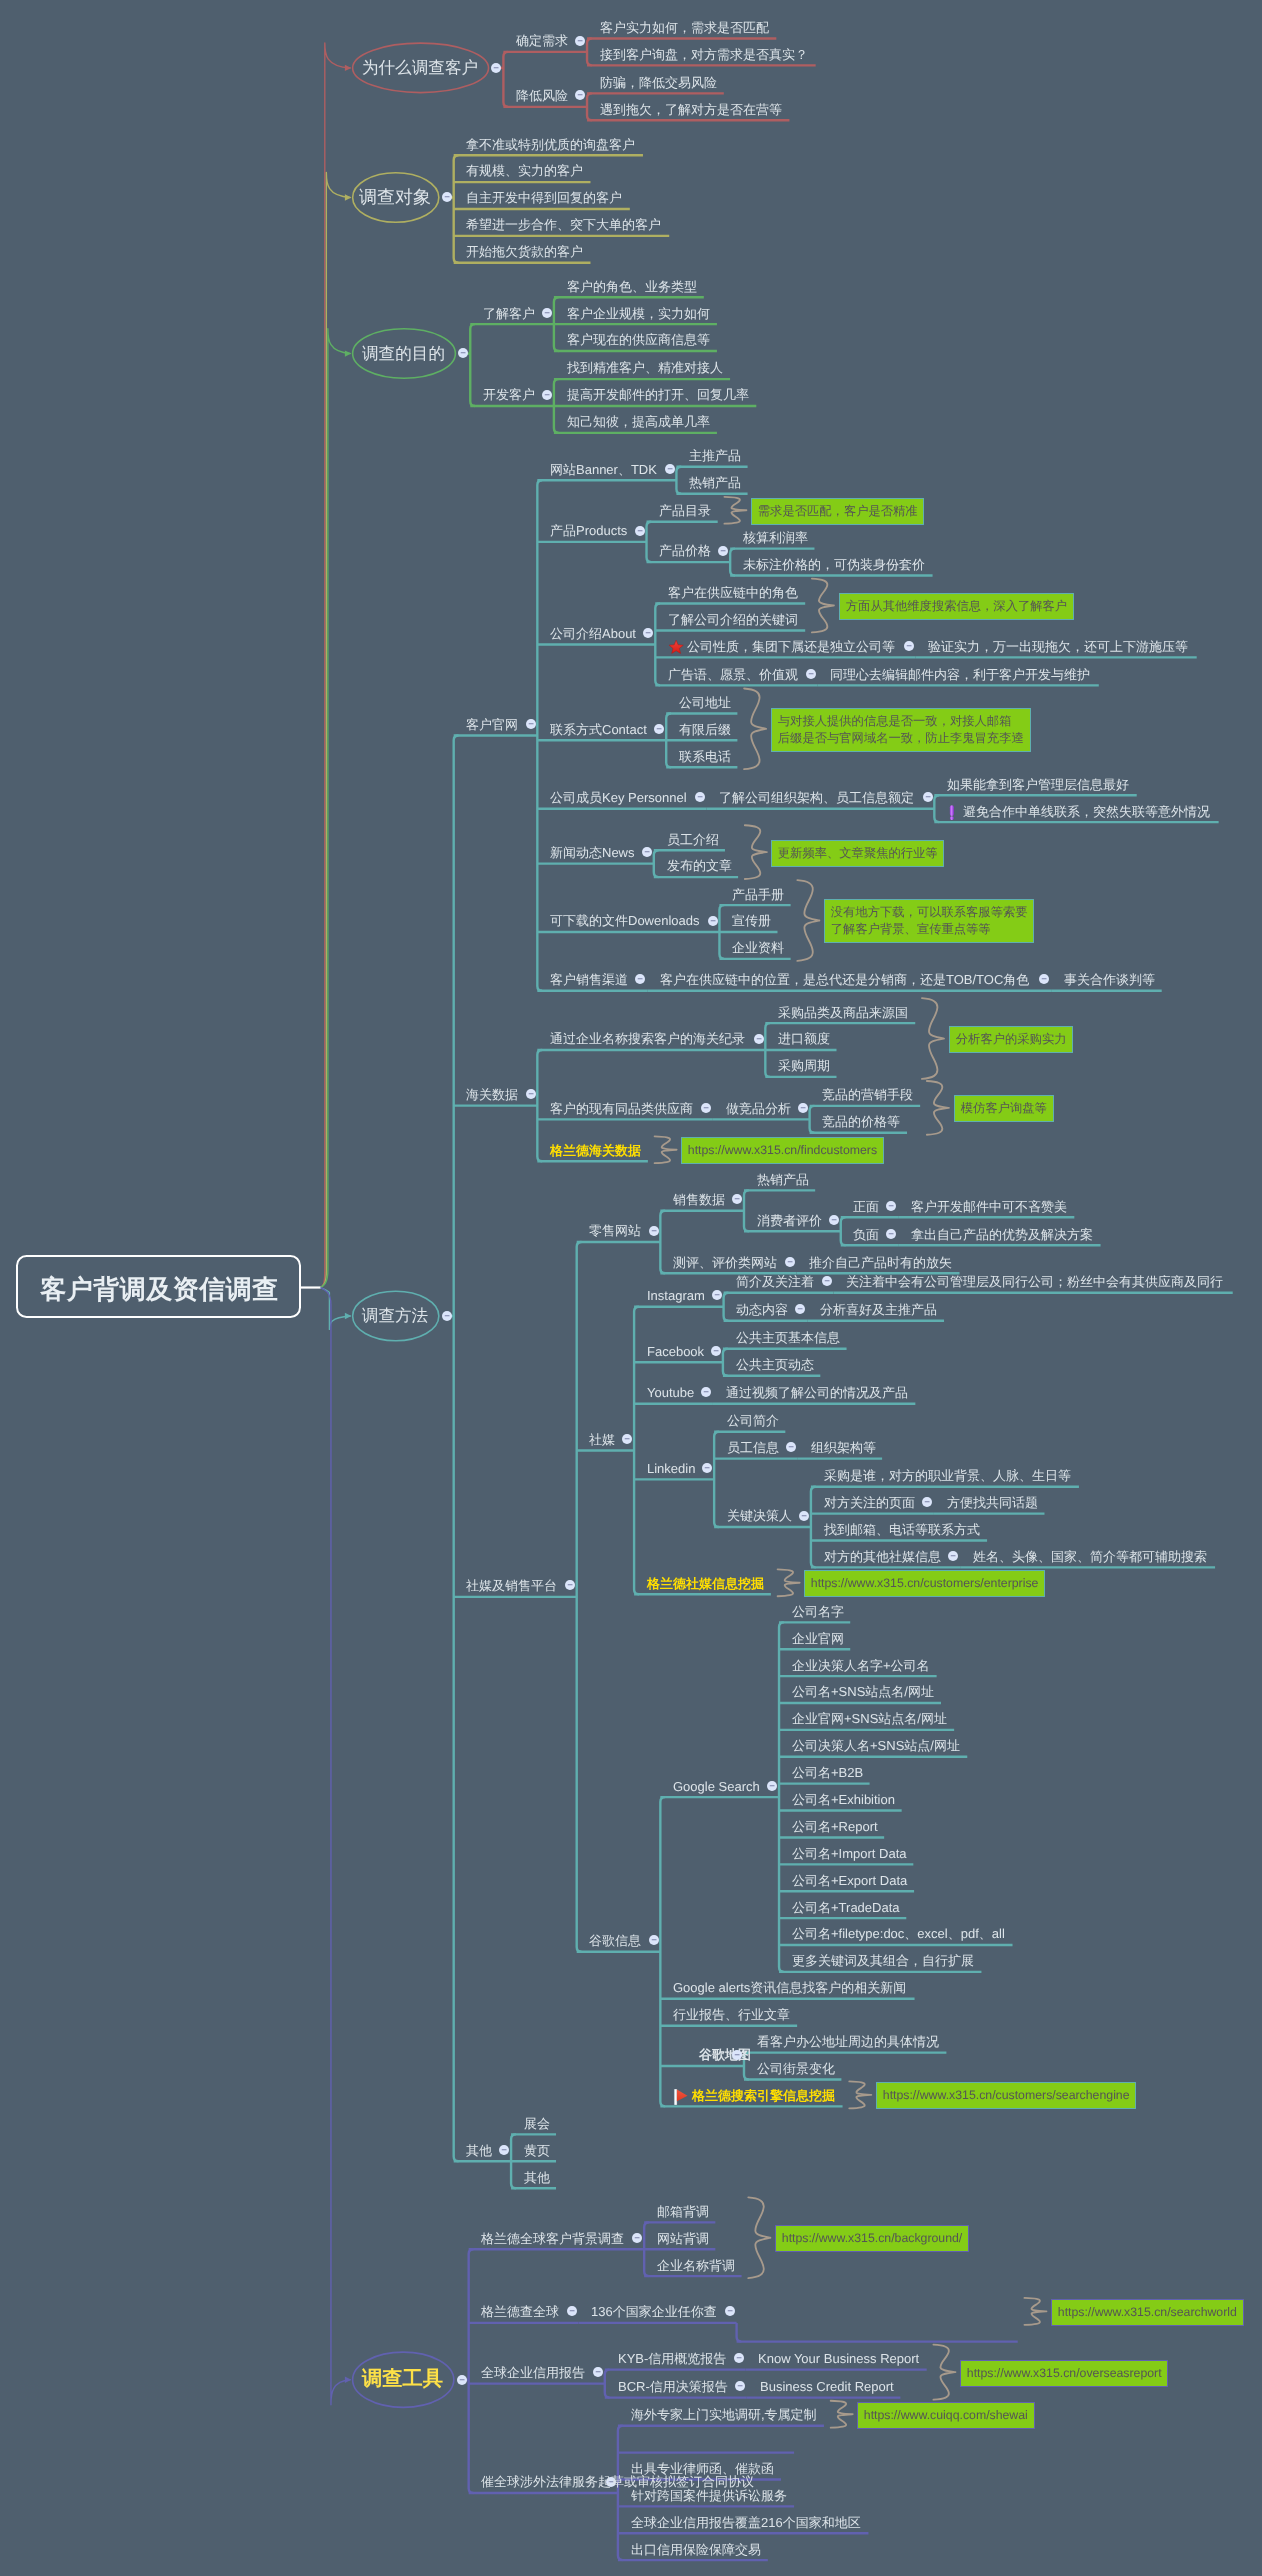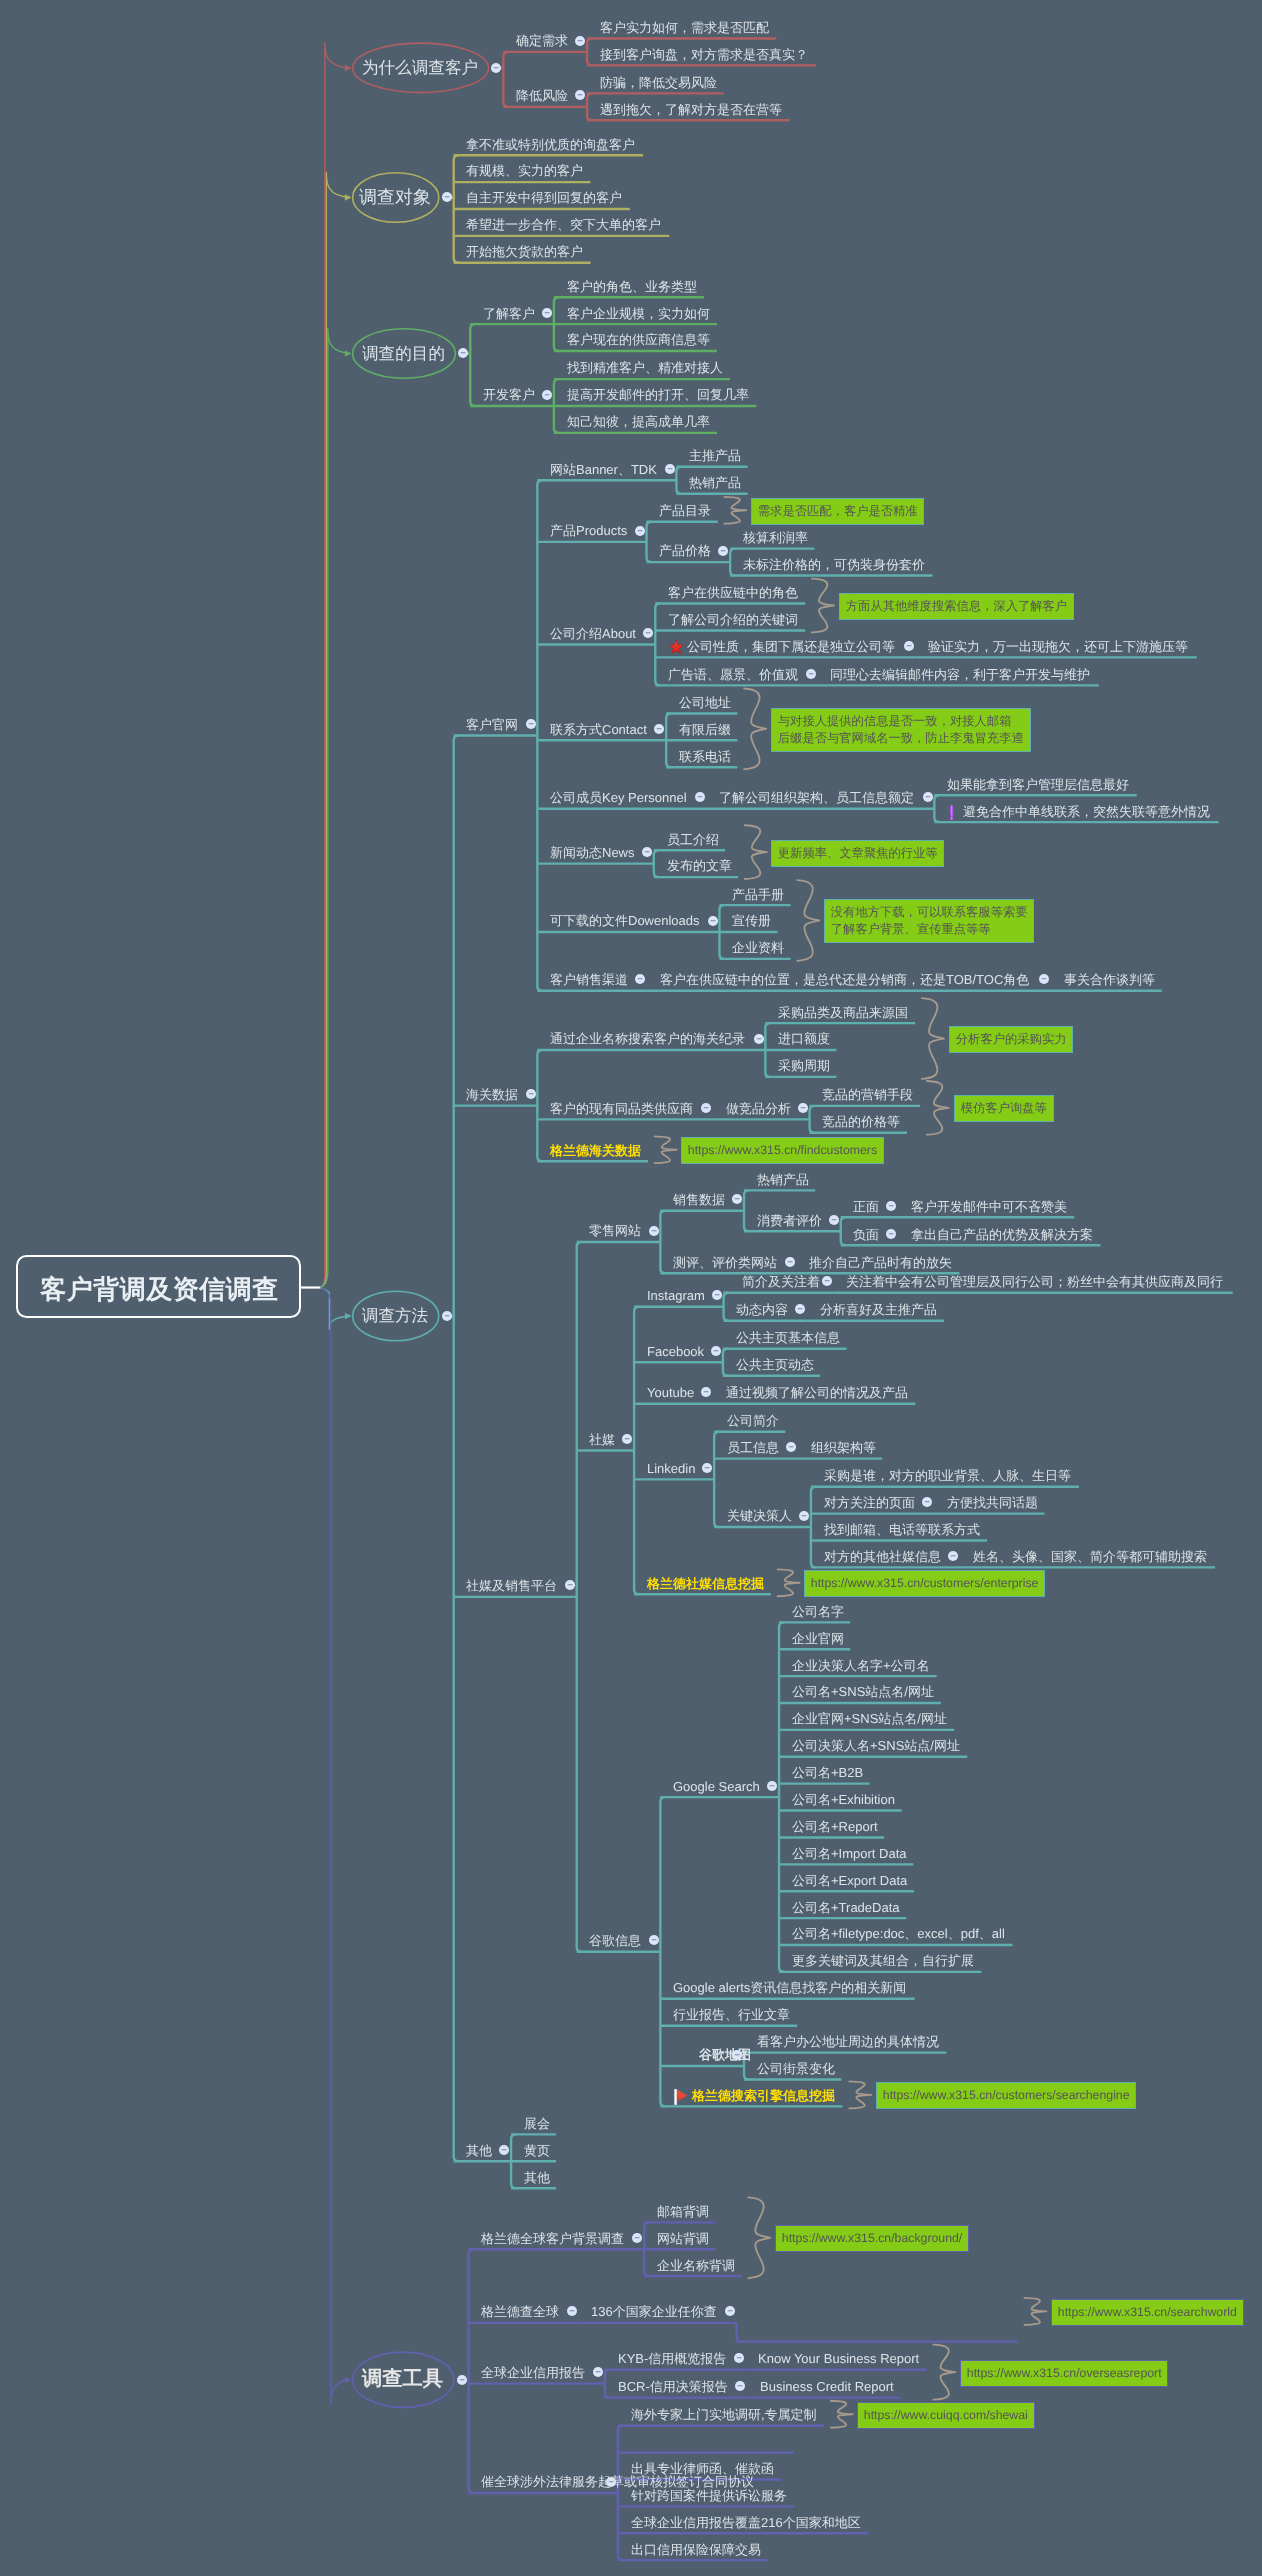--- a/index.html
+++ b/index.html
@@ -447,21 +447,21 @@
       </span>
       <div class="nd" style="left: 809px; top: 1254px; height: 18.7px; line-height: 18.7px;">推介自己产品时有的放矢</div>
       <div class="nd" style="left: 589px; top: 1431px; height: 18.7px; line-height: 18.7px;">社媒</div>
       <span class="toggle" style="left: 622px; top: 1434px; width: 9.8px; height: 9.8px;">
         <i></i>
       </span>
       <div class="nd" style="left: 647px; top: 1287px; height: 18.7px; line-height: 18.7px;">Instagram</div>
       <span class="toggle" style="left: 712px; top: 1290px; width: 9.8px; height: 9.8px;">
         <i></i>
       </span>
-      <div class="nd" style="left: 736px; top: 1273px; height: 18.7px; line-height: 18.7px; margin-left: 6px;">简介及关注着</div>
+      <div class="nd" style="left: 736px; top: 1273px; height: 18.7px; line-height: 18.7px;">简介及关注着</div>
       <span class="toggle" style="left: 822px; top: 1276px; width: 9.8px; height: 9.8px;">
         <i></i>
       </span>
       <div class="nd" style="left: 846px; top: 1273px; height: 18.7px; line-height: 18.7px;">关注着中会有公司管理层及同行公司；粉丝中会有其供应商及同行</div>
       <div class="nd" style="left: 736px; top: 1301px; height: 18.7px; line-height: 18.7px;">动态内容</div>
       <span class="toggle" style="left: 795px; top: 1304px; width: 9.8px; height: 9.8px;">
         <i></i>
       </span>
       <div class="nd" style="left: 820px; top: 1301px; height: 18.7px; line-height: 18.7px;">分析喜好及主推产品</div>
       <div class="nd" style="left: 647px; top: 1343px; height: 18.7px; line-height: 18.7px;">Facebook</div>
@@ -612,17 +612,17 @@
       <div class="nd" style="left: 631px; top: 2487px; height: 18.7px; line-height: 18.7px;">针对跨国案件提供诉讼服务</div>
       <div class="nd" style="left: 631px; top: 2514px; height: 18.7px; line-height: 18.7px;">全球企业信用报告覆盖216个国家和地区</div>
       <div class="nd" style="left: 631px; top: 2541px; height: 18.7px; line-height: 18.7px;">出口信用保险保障交易</div>
       <div class="note" style="left: 775px; top: 2225px; border-color: rgb(97, 97, 176);">https://www.x315.cn/background/</div>
       <div class="note" style="left: 1051px; top: 2299px; border-color: rgb(97, 97, 176);">https://www.x315.cn/searchworld</div>
       <div class="note" style="left: 960px; top: 2360px; border-color: rgb(97, 97, 176);">https://www.x315.cn/overseasreport</div>
       <div class="note" style="left: 857px; top: 2402px; border-color: rgb(97, 97, 176);">https://www.cuiqq.com/shewai</div>
       <span class="toggle" style="left: 457px; top: 2375px; width: 10.2px; height: 10.2px;">
         <i></i>
       </span>
-      <div class="blab" style="left: 352px; top: 2364px; width: 101px; font-size: 20.3px; line-height: 30.5px; color: #e5e5e5; font-weight: bold;">调查工具</div>
+      <div class="blab" style="left: 352px; top: 2364px; width: 101px; font-size: 20.3px; line-height: 30.5px; color: #fde047; font-weight: bold;">调查工具</div>
       <div class="root" style="left: 15.6px; top: 1255px; width: 285px; height: 63px;">客户背调及资信调查</div>
     </div>
 </div>
 
 
 </body></html>

